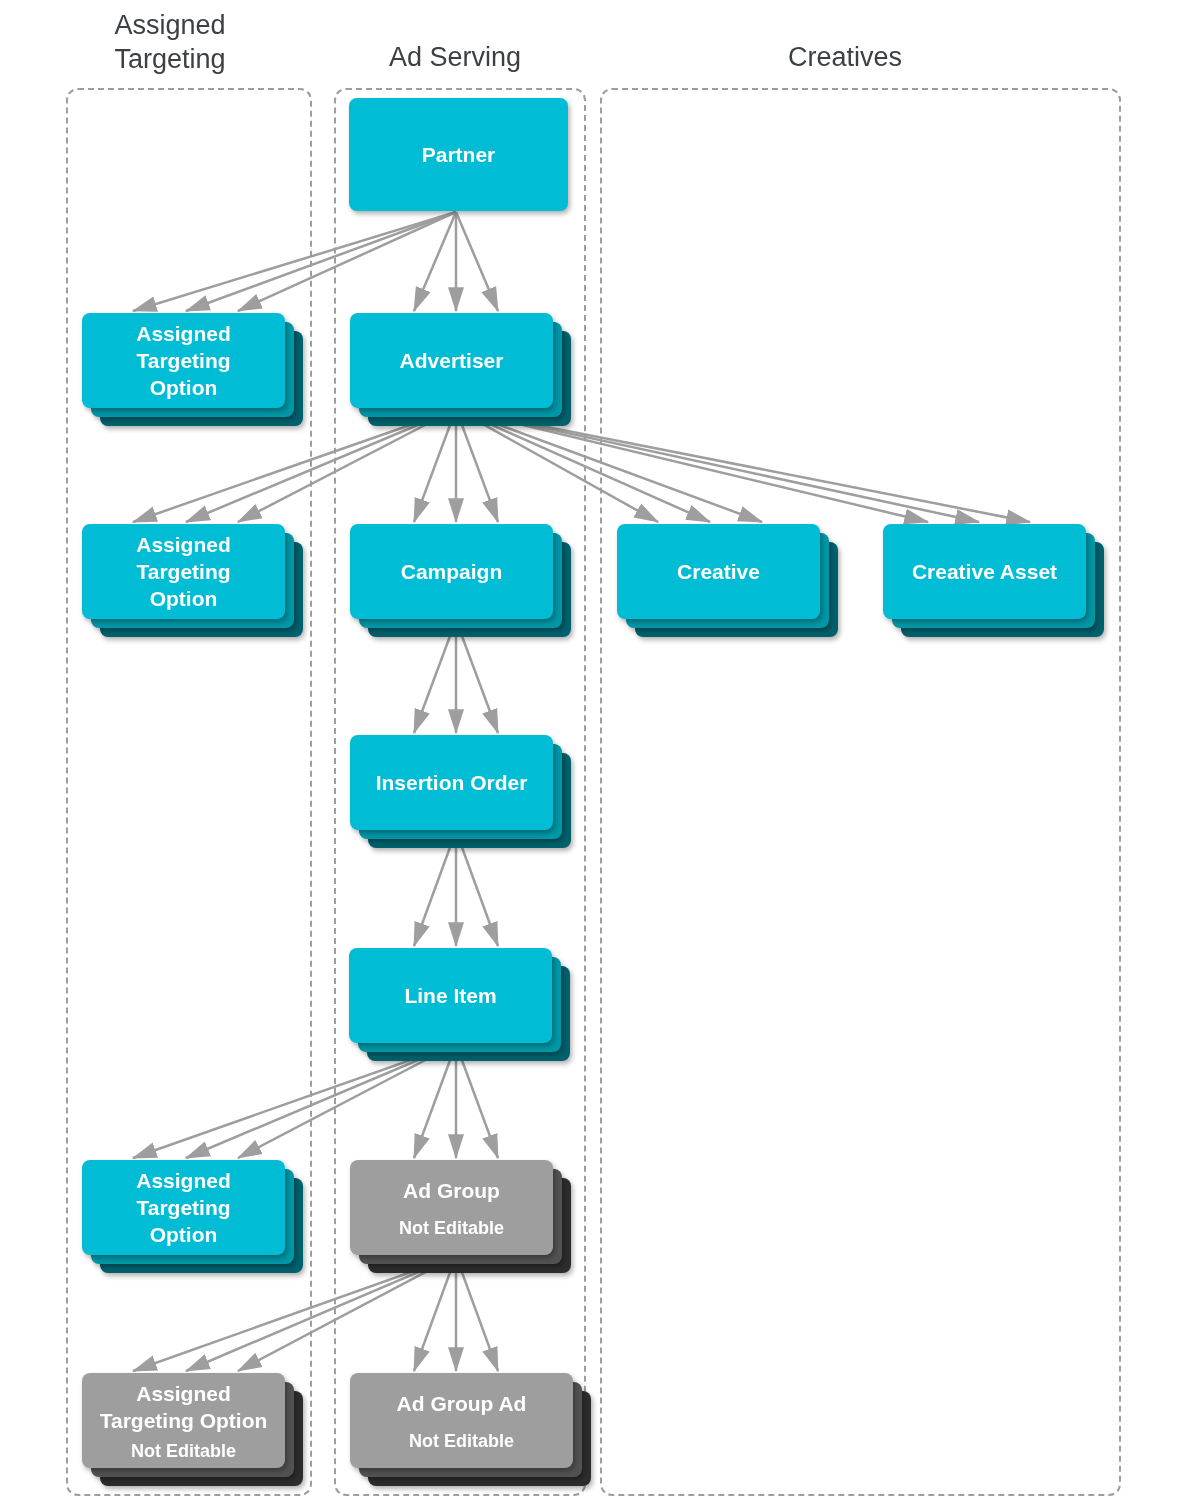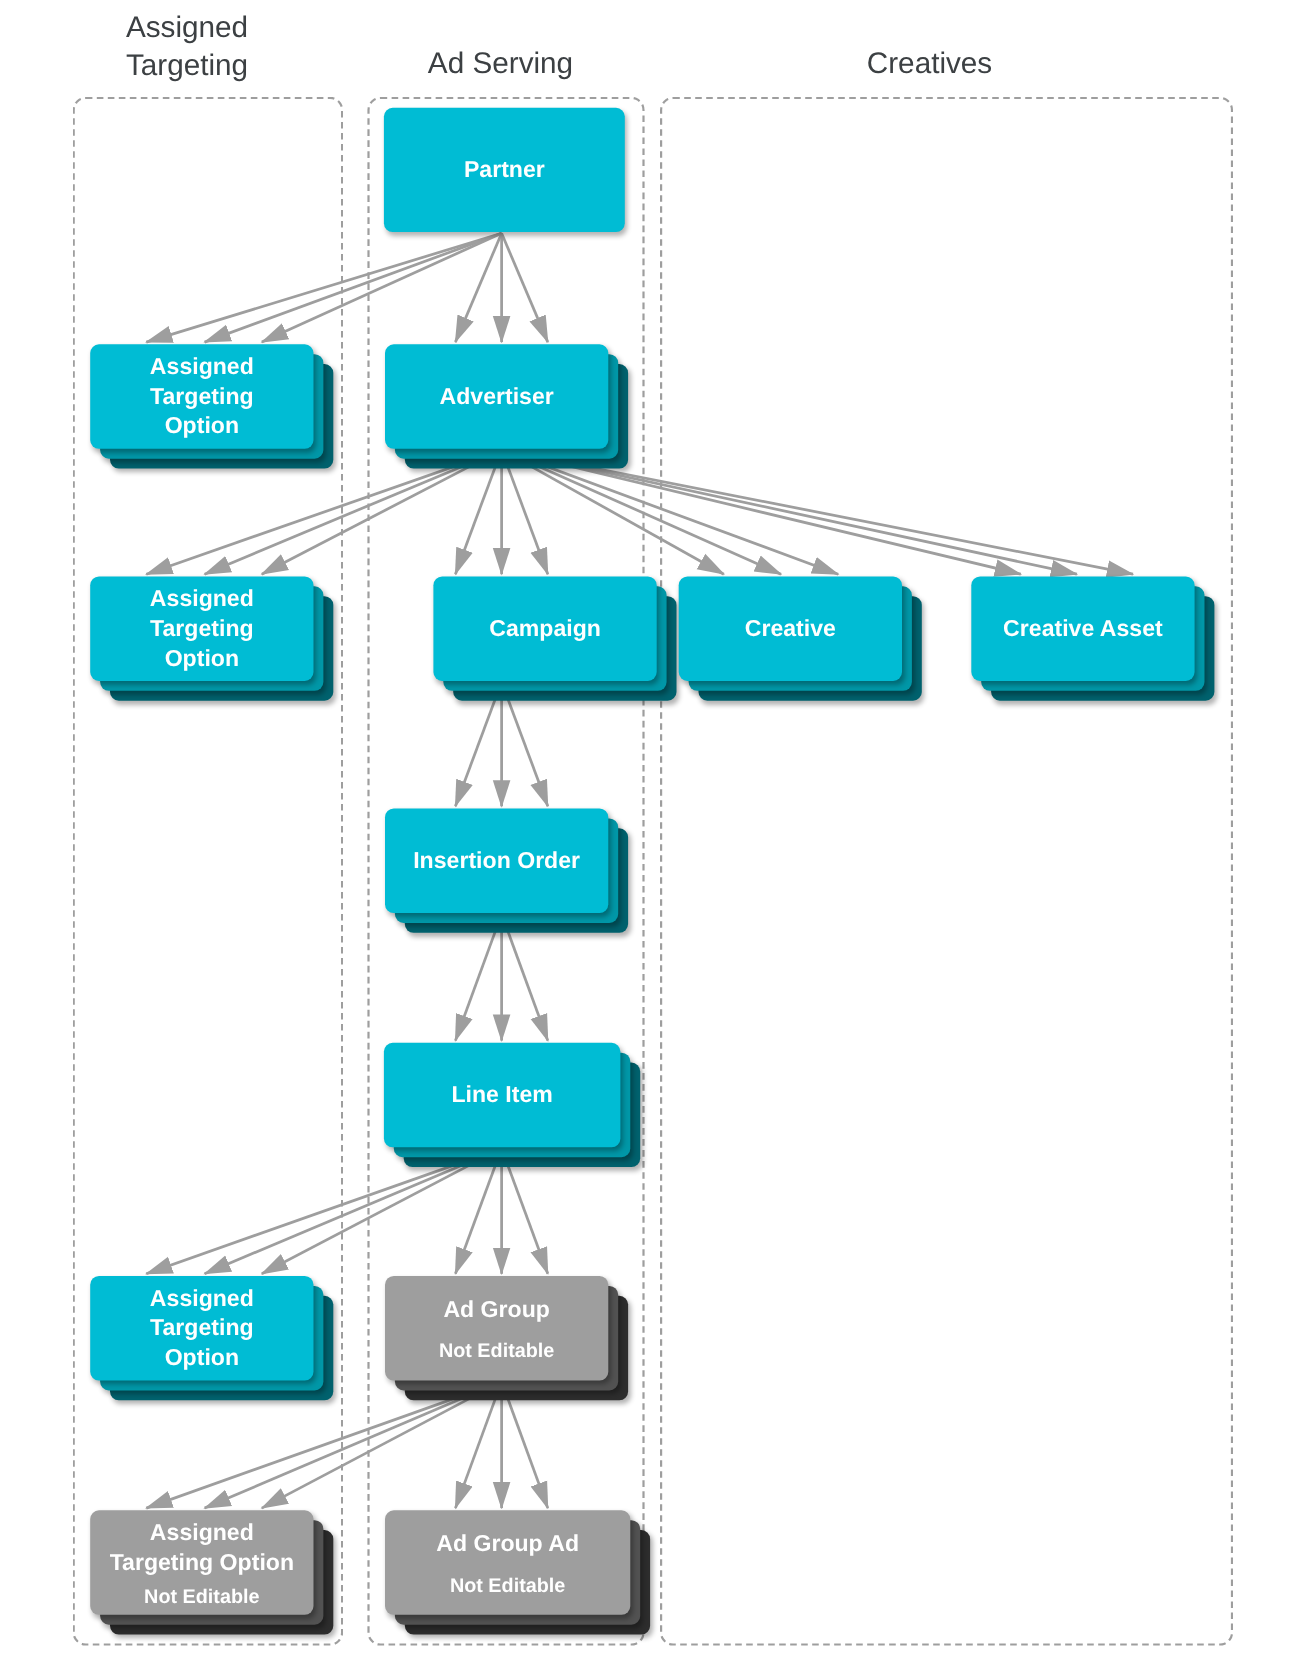--- a/index.html
+++ b/index.html
@@ -157,21 +157,21 @@
       </div>
       <div class="node cyan" style="left: 82px; top: 524px; width: 203px; height: 95px;">
         <div class="layer l3"></div>
         <div class="layer l2"></div>
         <div class="layer main">
           <div class="label">Assigned
 Targeting
 Option</div>
         </div>
       </div>
-      <div class="node cyan" style="left: 350px; top: 524px; width: 203px; height: 95px; margin-left: 44px;">
+      <div class="node cyan" style="left: 350px; top: 524px; width: 203px; height: 95px;">
         <div class="layer l3"></div>
         <div class="layer l2"></div>
         <div class="layer main">
           <div class="label">Campaign</div>
         </div>
       </div>
       <div class="node cyan" style="left: 617px; top: 524px; width: 203px; height: 95px; text-decoration: underline;">
         <div class="layer l3"></div>
         <div class="layer l2"></div>
         <div class="layer main">
@@ -185,21 +185,21 @@
           <div class="label">Creative Asset</div>
         </div>
       </div>
       <div class="node cyan" style="left: 350px; top: 735px; width: 203px; height: 95px; border-radius: 11px;">
         <div class="layer l3"></div>
         <div class="layer l2"></div>
         <div class="layer main">
           <div class="label">Insertion Order</div>
         </div>
       </div>
-      <div class="node cyan" style="left: 349px; top: 948px; width: 203px; height: 95px; padding-left: 12px;">
+      <div class="node cyan" style="left: 349px; top: 948px; width: 203px; height: 95px;">
         <div class="layer l3"></div>
         <div class="layer l2"></div>
         <div class="layer main">
           <div class="label">Line Item</div>
         </div>
       </div>
       <div class="node cyan" style="left: 82px; top: 1160px; width: 203px; height: 95px;">
         <div class="layer l3"></div>
         <div class="layer l2"></div>
         <div class="layer main">

